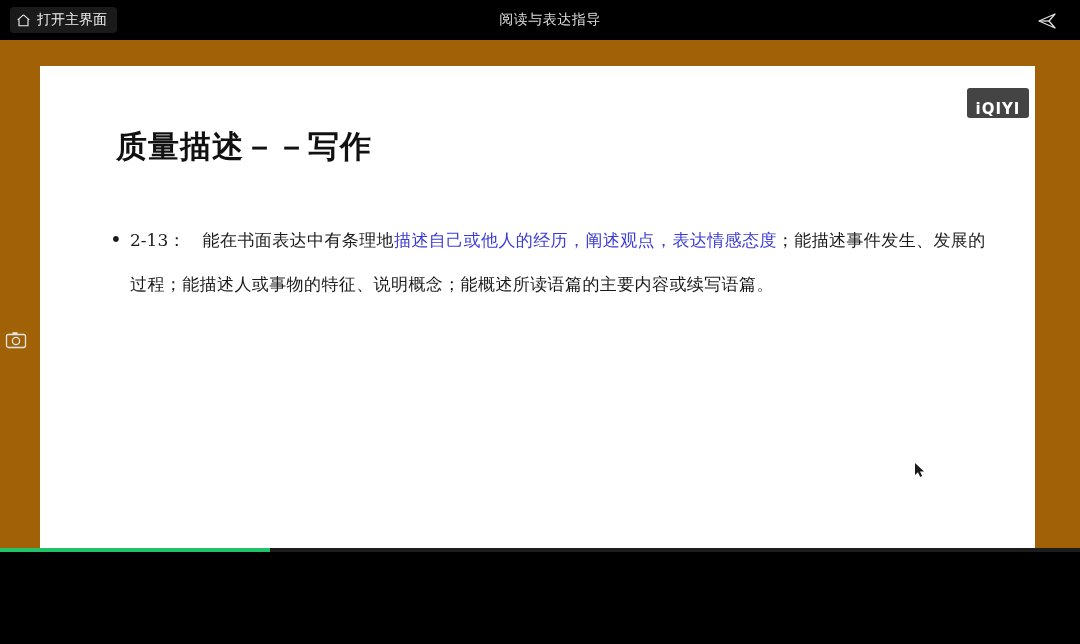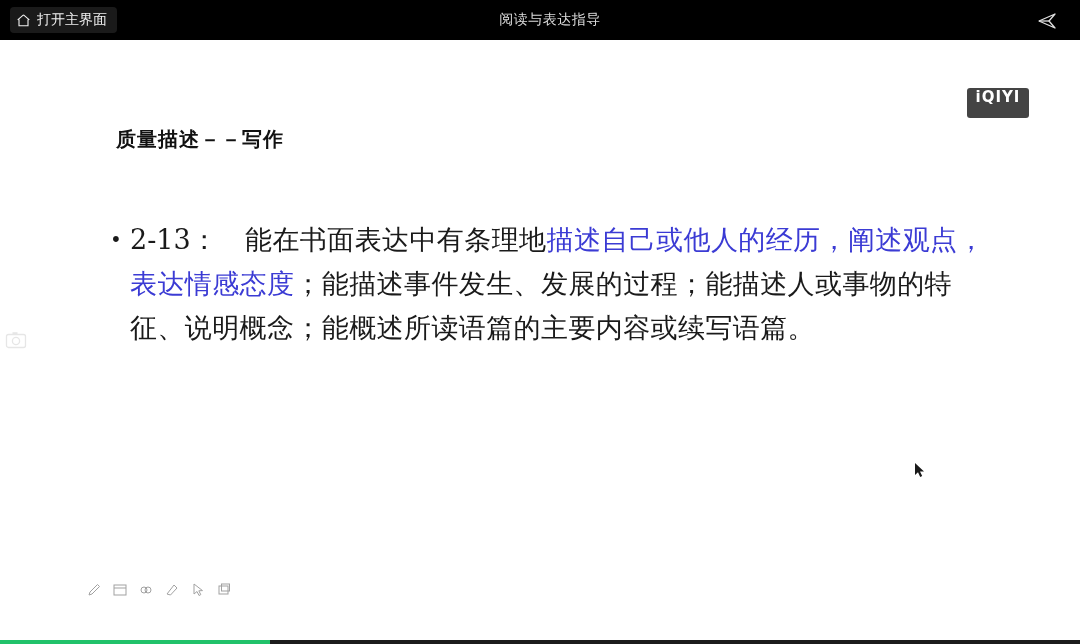--- a/index.html
+++ b/index.html
@@ -9,22 +9,22 @@
   }
   body {
     width: 1080px;
     height: 644px;
     overflow: hidden;
     font-family: "Liberation Sans", sans-serif;
   }
   .player {
     position: relative;
     width: 1080px;
-    height: 644px;
-    background: #ffffff;
+    height: 552px;
+    background: #a16207;
     overflow: hidden;
   }
 
   
   .topbar {
     position: absolute;
     left: 0; top: 0;
     width: 1080px;
     height: 40px;
     background: #000;
@@ -93,55 +93,55 @@
   }
   .logo {
     position: absolute;
     right: 6px;
     top: 22px;
     width: 62px;
     height: 30px;
     background: #2b2b2b;
     border-radius: 3px;
     display: flex;
-    align-items: flex-start;
+    align-items: flex-end;
     justify-content: center;
     opacity: 0.88;
   }
   .logo-text {
     color: #fff;
     font-size: 15px;
     font-weight: bold;
     letter-spacing: 1px;
     font-family: "DejaVu Sans", sans-serif;
   }
 
   .slide-title {
     position: absolute;
     left: 76px;
     top: 60px;
-    font-size: 20px;
+    font-size: 31px;
     font-weight: bold;
     color: #111;
     font-family: "DejaVu Serif", serif;
     letter-spacing: 1px;
   }
 
   .bullets {
     position: absolute;
     left: 68px;
     top: 152px;
     width: 890px;
     font-family: "DejaVu Serif", serif;
     color: #1a1a1a;
   }
   .bullet {
     position: relative;
     padding-left: 22px;
-    font-size: 27px;
+    font-size: 17px;
     line-height: 44px;
     letter-spacing: 0.4px;
     margin-bottom: 4px;
   }
   .bullet::before {
     content: "•";
     position: absolute;
     left: 2px;
     top: 0;
     font-size: 20px;

